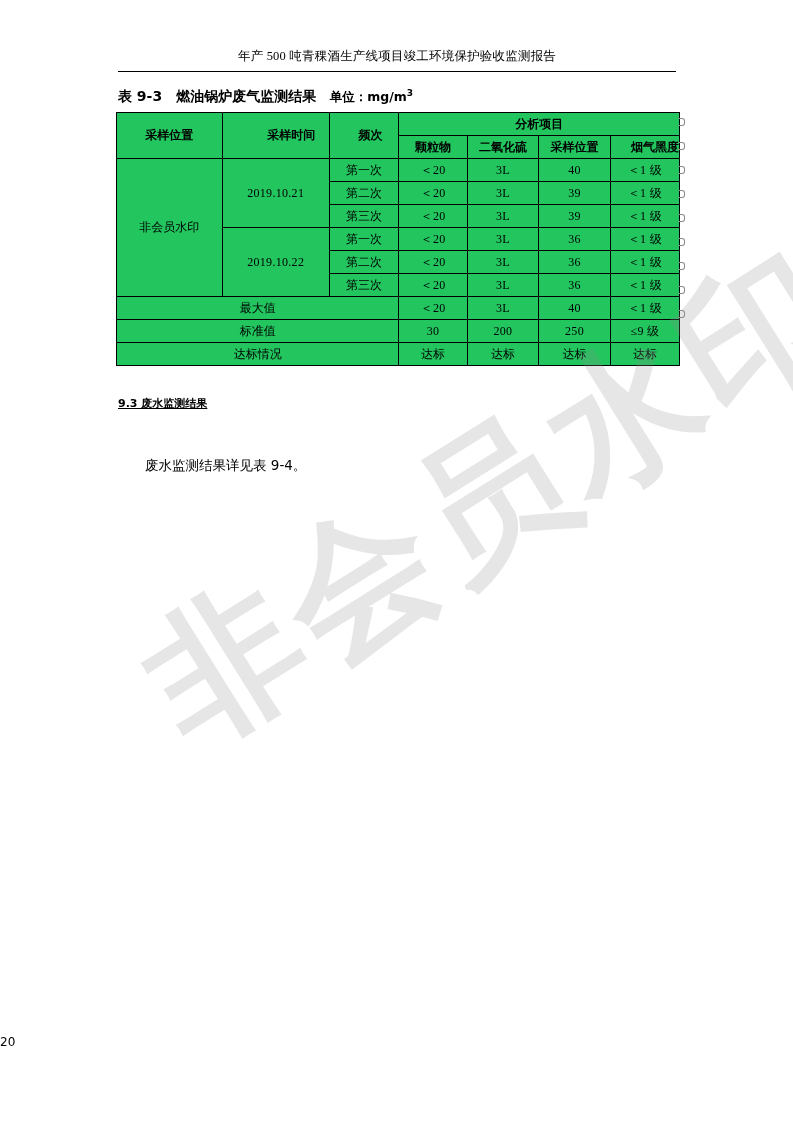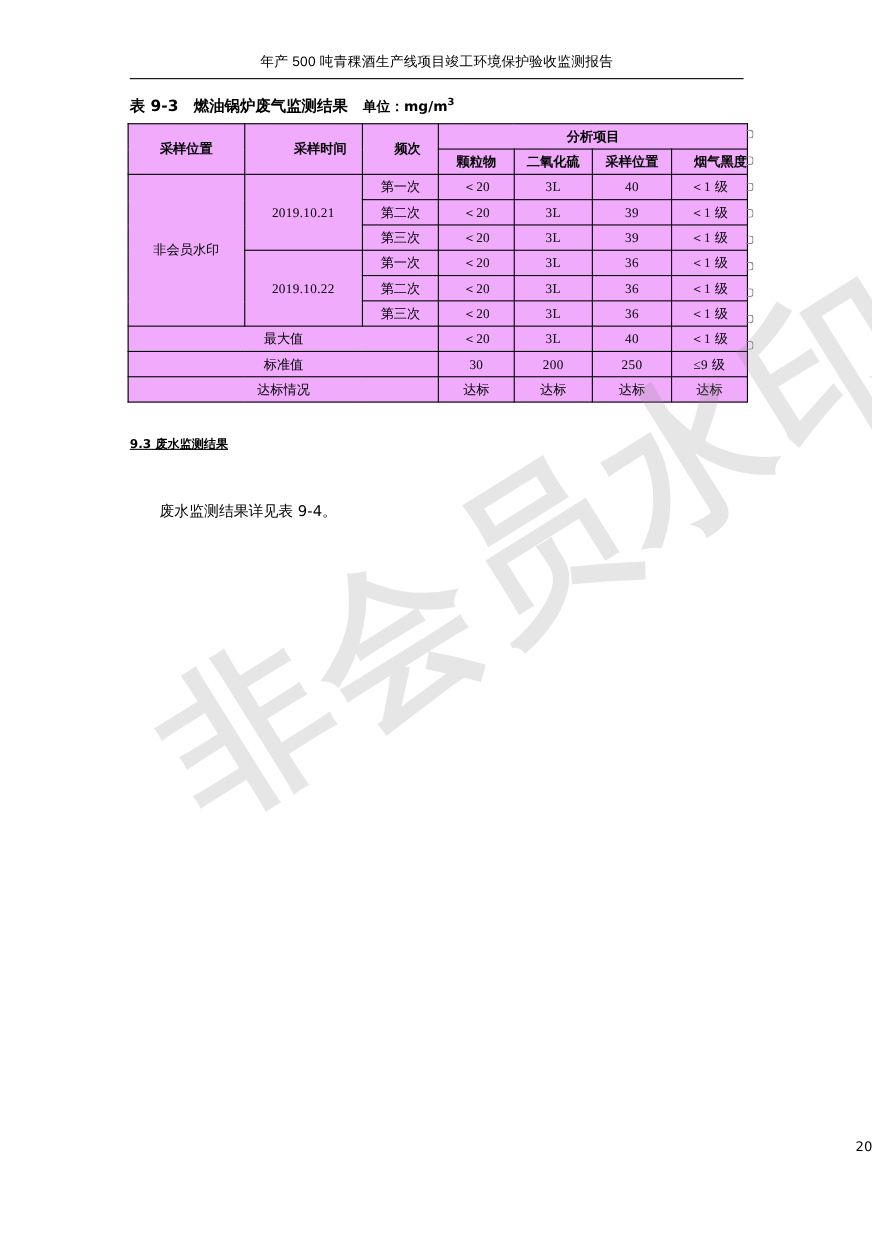--- a/index.html
+++ b/index.html
@@ -22,21 +22,21 @@
     height: 1122px;
   }
   .header {
     position: absolute;
     left: 118px;
     top: 48px;
     width: 558px;
     text-align: center;
     font-size: 12.5px;
     letter-spacing: 0.2px;
-    font-family: Liberation Sans, sans-serif;
+    font-family: Liberation Serif, serif;
   }
   .header-rule {
     position: absolute;
     left: 118px;
     top: 71px;
     width: 558px;
     height: 0;
     border-top: 1px solid #000;
   }
   .table-title {
@@ -58,21 +58,21 @@
     vertical-align: super;
   }
   table.data {
     position: absolute;
     left: 116px;
     top: 112px;
     border-collapse: collapse;
     width: 564px;
     font-family: "DejaVu Sans", "Liberation Sans", sans-serif;
     font-size: 12px;
-    background: #f0abfc;
+    background: #22c55e;
   }
   table.data td, table.data th {
     border: 1px solid #000;
     text-align: center;
     vertical-align: middle;
     padding: 0;
     height: 22px;
     font-weight: normal;
   }
   table.data .bold {
@@ -110,21 +110,21 @@
     left: 118px;
     top: 452px;
     width: 560px;
     text-indent: 27px;
   }
   .page-number {
     position: absolute;
     left: 0;
     top: 1035px;
     width: 793px;
-    text-align: right;
+    text-align: left;
     font-size: 12px;
     font-family: "DejaVu Sans", "Liberation Sans", sans-serif;
   }
   .watermark {
     position: absolute;
     left: 120px;
     top: 390px;
     width: 560px;
     height: 330px;
     font-family: "DejaVu Sans", "Liberation Sans", sans-serif;

